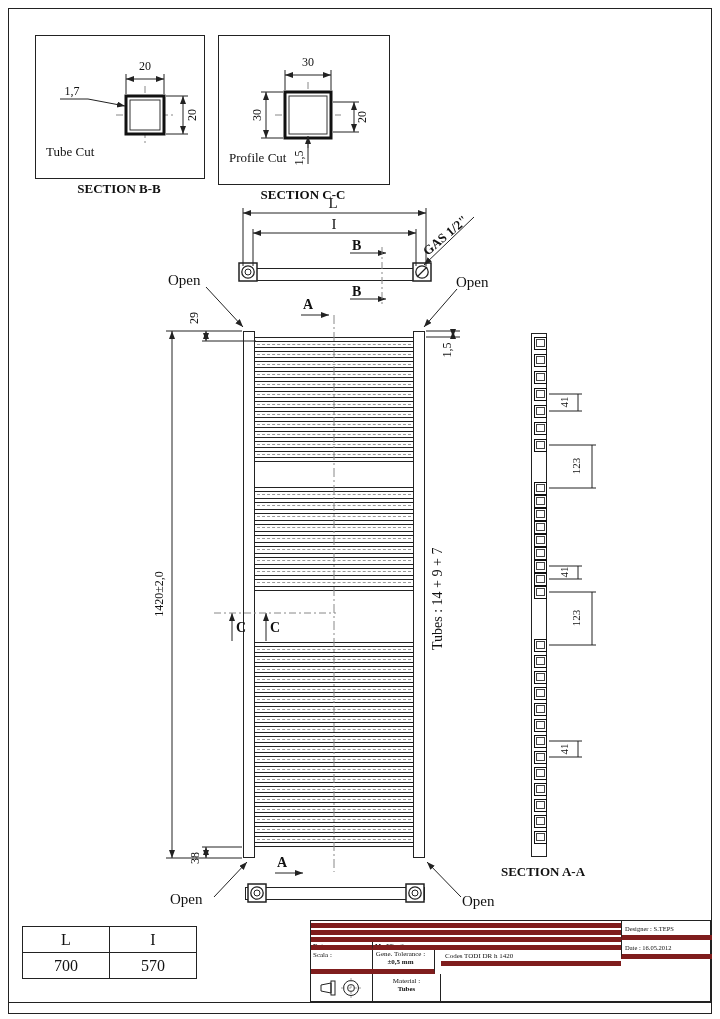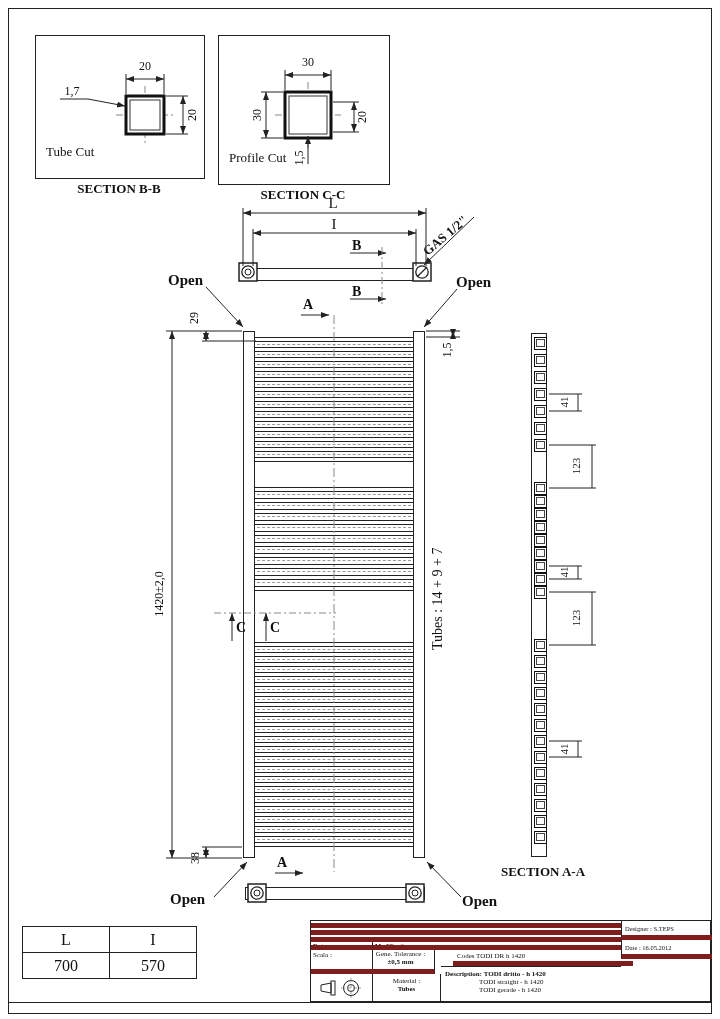--- a/index.html
+++ b/index.html
@@ -6,21 +6,21 @@
   body{position:relative;width:720px;height:1019px;background:#fff;overflow:hidden;
        font-family:"Liberation Serif",serif;color:#111;}
   .sheet{position:absolute;left:8px;top:8px;width:702px;height:1004px;border:1.5px solid #222;}
   .hline{position:absolute;left:8px;top:1002px;width:703px;border-top:1px solid #222;}
   .box{position:absolute;border:1.5px solid #222;background:#fff;}
   .dlabel{position:absolute;transform:translate(-50%,-50%);font-size:12px;white-space:nowrap;}
   .rlabel{position:absolute;transform:translate(-50%,-50%) rotate(-90deg);font-size:12px;white-space:nowrap;}
   .seclbl{position:absolute;font-weight:bold;font-size:13px;text-align:center;}
   .cutlbl{position:absolute;font-size:13px;}
   .letter{position:absolute;font-weight:bold;font-size:14px;}
-  .openlbl{position:absolute;font-size:15px;font-weight:bold;}
+  .openlbl{position:absolute;font-size:15px;}
   .gas{position:absolute;left:430px;top:243px;transform:rotate(-40deg);transform-origin:0 100%;
        font-size:13px;font-weight:bold;white-space:nowrap;}
   .vtext-up{position:absolute;writing-mode:vertical-rl;transform:rotate(180deg);font-size:14px;white-space:nowrap;}
   .collector{position:absolute;width:12px;height:527px;border:1.5px solid #222;background:#fff;box-sizing:border-box;}
   .rung{position:absolute;left:255px;width:158px;height:5px;border-top:1.4px solid #222;
         border-bottom:1.4px solid #222;box-sizing:border-box;background:#fff;}
   .rdash{position:absolute;left:257px;width:154px;border-top:1px dashed #999;}
   .strip{position:absolute;left:531px;top:333px;width:16px;height:524px;border:1.5px solid #222;box-sizing:border-box;background:#fff;}
   .sq{position:absolute;left:534px;width:13px;height:13px;border:1.8px solid #111;box-sizing:border-box;background:#fff;}
   .sqi{position:absolute;inset:1.2px;border:1px solid #444;}
@@ -428,38 +428,30 @@
   <div class="cell bb" style="left:0;top:0;width:310px;height:7px;"></div>
   <div class="cell bb" style="left:0;top:7px;width:310px;height:7px;"></div>
   <div class="cell bb" style="left:0;top:14px;width:310px;height:7px;"></div>
   <div class="cell bb br b tiny" style="left:0;top:21px;width:62px;height:8px;padding-left:2px;">Data</div>
   <div class="cell bb b tiny" style="left:62px;top:21px;width:248px;height:8px;padding-left:2px;">Modification</div>
   <div class="cell bb br" style="left:0;top:29px;width:62px;height:24px;padding:1px 0 0 2px;">Scala :</div>
   <div class="cell bb br" style="left:56px;top:29px;width:68px;height:24px;text-align:center;">
     <div>Gene. Tolerance :</div>
     <div class="b">±0,5 mm</div>
   </div>
-  <div class="cell bb" style="left:130px;top:29px;width:180px;height:16px;padding:2px 0 0 4px;margin-left:12px;">Codes TODI DR h 1420</div>
+  <div class="cell bb" style="left:130px;top:29px;width:180px;height:16px;padding:2px 0 0 4px;">Codes TODI DR h 1420</div>
   <div class="cell br" style="left:0;top:53px;width:62px;height:29px;">
     <svg width="46" height="20" style="margin:4px 0 0 7px;">
       <path d="M3,7 L13,5 L13,15 L3,13 Z" fill="none" stroke="#222" stroke-width="1"></path>
       <rect x="13" y="3" width="4" height="14" fill="none" stroke="#222" stroke-width="1"></rect>
       <circle cx="33" cy="10" r="7.5" fill="none" stroke="#222" stroke-width="1"></circle>
       <circle cx="33" cy="10" r="3.5" fill="none" stroke="#222" stroke-width="1"></circle>
       <line x1="23" y1="10" x2="43" y2="10" stroke="#888" stroke-width="0.8" stroke-dasharray="4 2"></line>
       <line x1="33" y1="0" x2="33" y2="20" stroke="#888" stroke-width="0.8" stroke-dasharray="4 2"></line>
     </svg>
   </div>
   <div class="cell br" style="left:62px;top:53px;width:68px;height:29px;text-align:center;padding-top:3px;">
     <div>Material :</div>
     <div class="b">Tubes</div>
   </div>
-  <div class="cell" style="left:130px;top:45px;width:180px;height:37px;padding:3px 0 0 4px;border-top:1px solid #222;">
-    <div>
-      <span class="b">Description:</span>
-      <span class="b">TODI dritto - h 1420</span>
-    </div>
-    <div style="padding-left:34px;">TODI straight - h 1420</div>
-    <div style="padding-left:34px;">TODI gerade - h 1420</div>
-  </div>
   <div class="cell bl bb tiny" style="left:310px;top:0;width:91px;height:19px;padding:4px 0 0 3px;">Designer : S.TEPS</div>
   <div class="cell bl bb tiny" style="left:310px;top:19px;width:91px;height:19px;padding:4px 0 0 3px;">Date : 16.05.2012</div>
 </div>
 
 </body></html>

